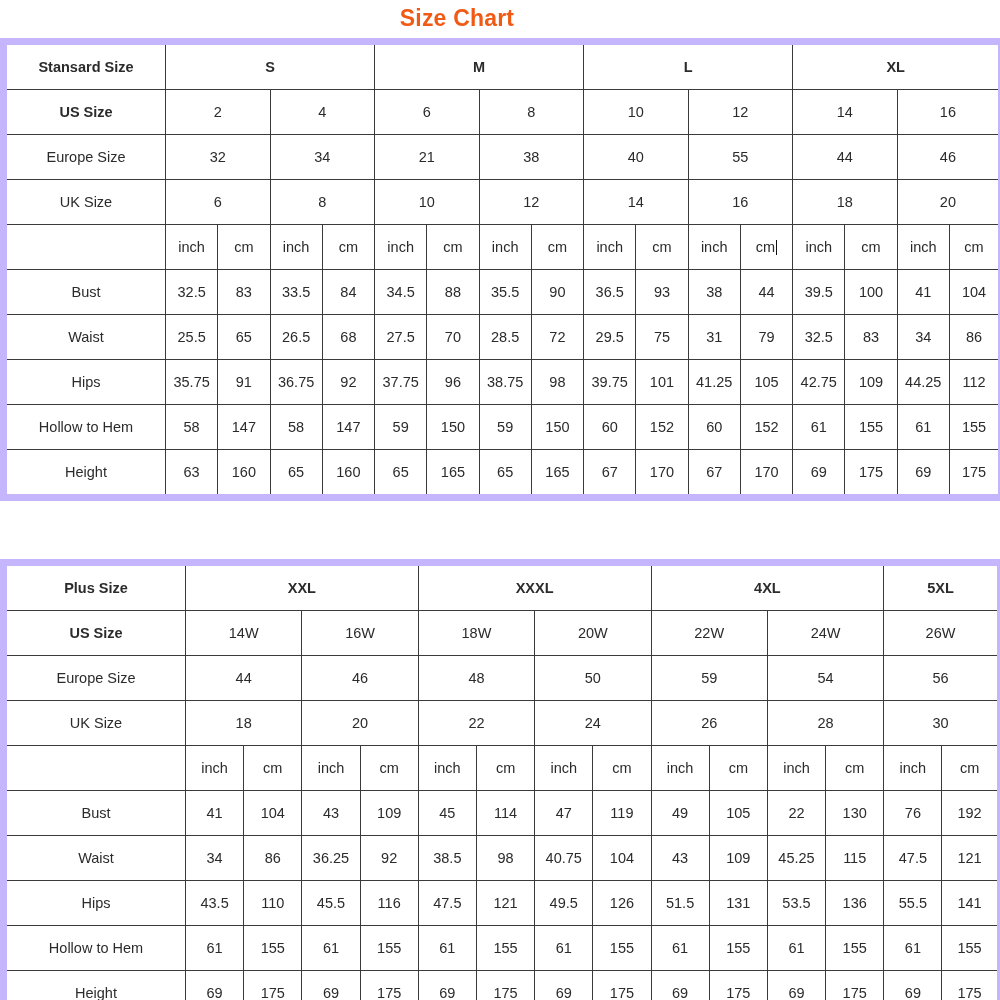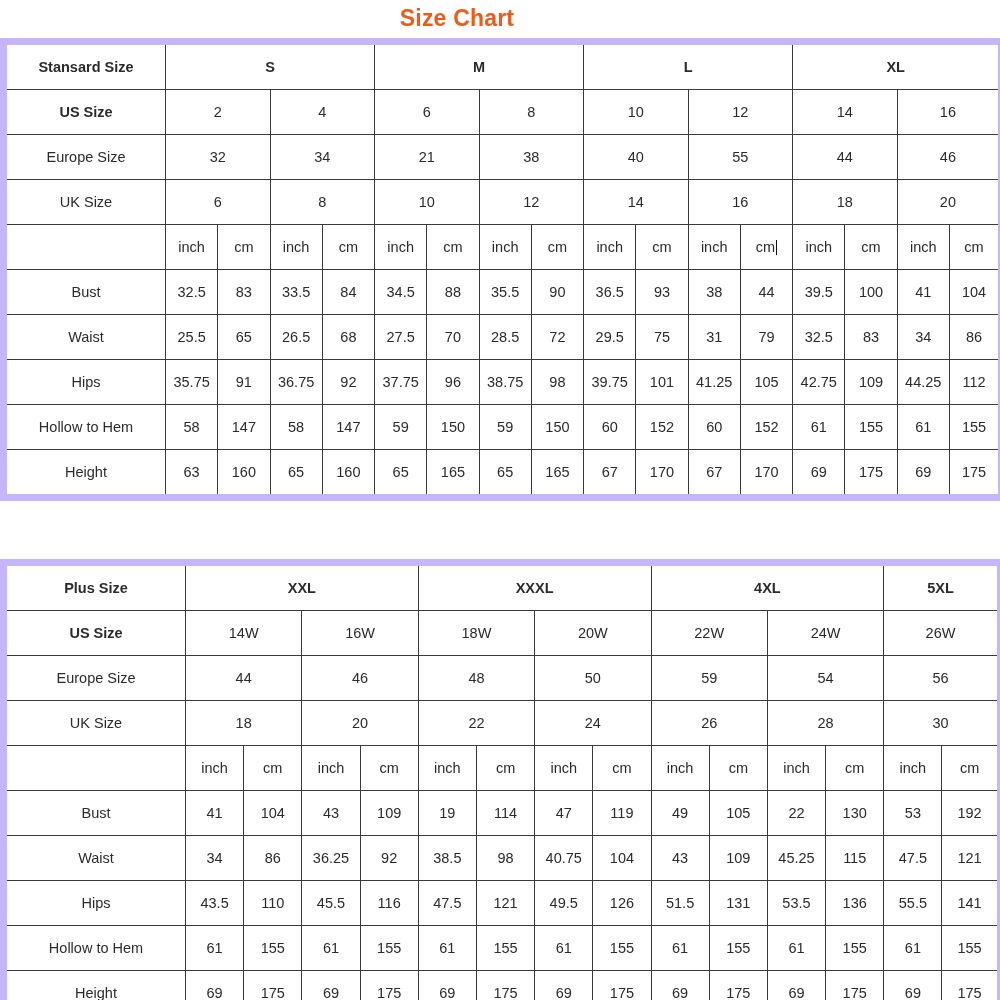--- a/index.html
+++ b/index.html
@@ -352,29 +352,29 @@
         <td class="unit">inch</td>
         <td class="unit">cm</td>
       </tr>
 
       <tr>
         <td class="rowhead">Bust</td>
         <td>41</td>
         <td>104</td>
         <td>43</td>
         <td>109</td>
-        <td>19</td>
+        <td>45</td>
         <td>114</td>
         <td>47</td>
         <td>119</td>
         <td>49</td>
         <td>105</td>
         <td>22</td>
         <td>130</td>
-        <td>53</td>
+        <td>76</td>
         <td>192</td>
       </tr>
 
       <tr>
         <td class="rowhead">Waist</td>
         <td>34</td>
         <td>86</td>
         <td>36.25</td>
         <td>92</td>
         <td>38.5</td>

